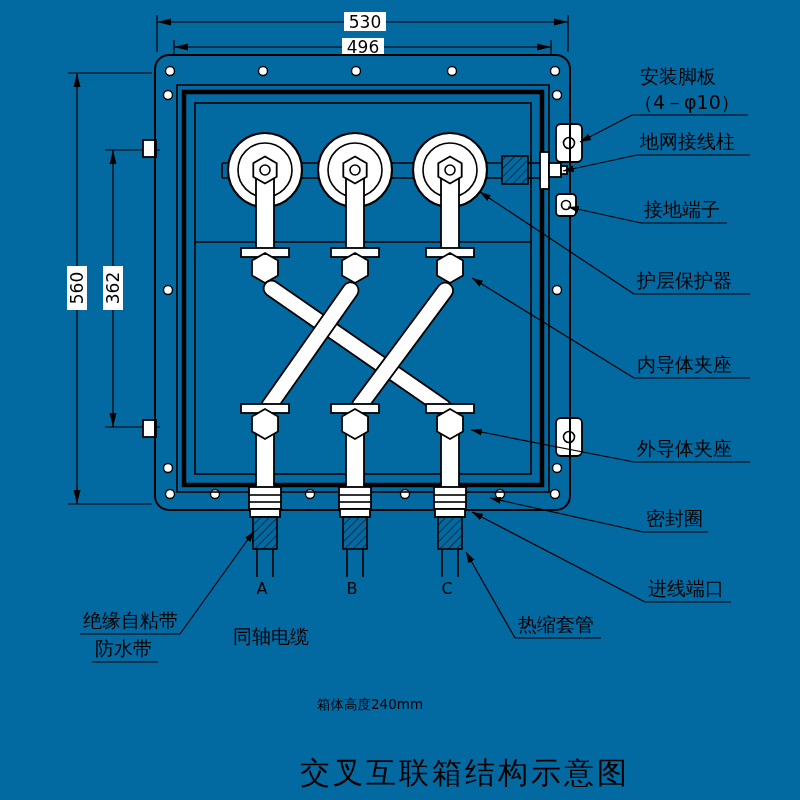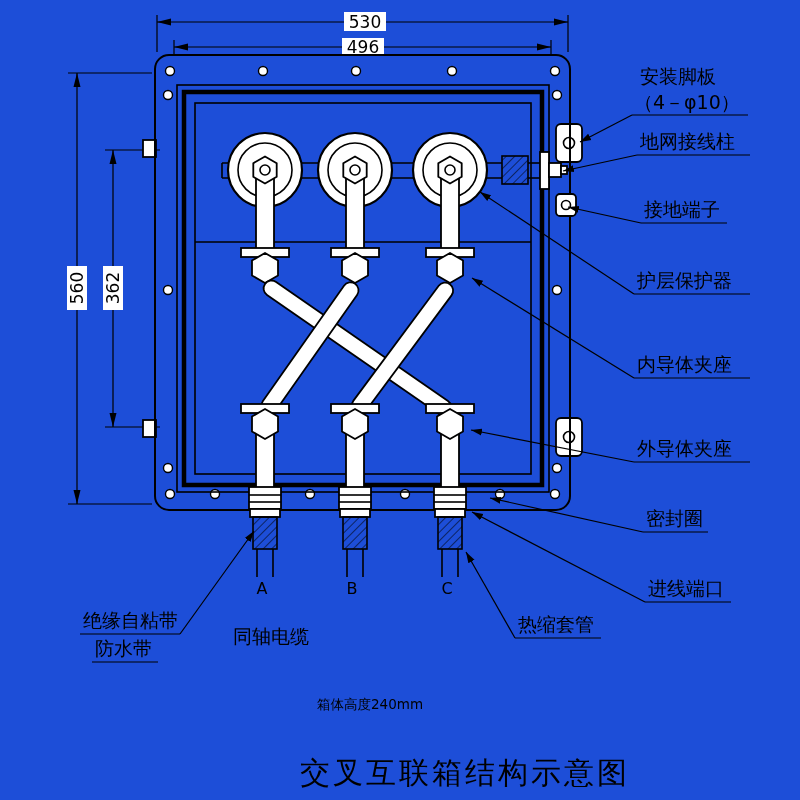--- a/index.html
+++ b/index.html
@@ -1,16 +1,16 @@
 <!DOCTYPE html>
 <html><head>
 <meta charset="utf-8">
 <style>
   html,body{margin:0;padding:0;background:#fff;}
-  .canvas{position:relative;width:800px;height:800px;background:#1d4ed8;overflow:hidden;}
+  .canvas{position:relative;width:800px;height:800px;background:#0369a1;overflow:hidden;}
   svg{display:block;}
   .l1{stroke:#000;stroke-width:1.2;fill:none}
   .l2{stroke:#000;stroke-width:1.6;fill:none}
   .l3{stroke:#000;stroke-width:2;fill:none}
   .lb{stroke:#000;stroke-width:4.5;fill:none}
   .w{fill:#fff;stroke:#000;stroke-width:1.8}
   .w2{fill:#fff;stroke:#000;stroke-width:2.2}
   .hole{fill:#fff;stroke:#000;stroke-width:1.4}
   .h{fill:url(#hatch);stroke:#000;stroke-width:1.6}
   .bg{fill:#fff;stroke:none}

